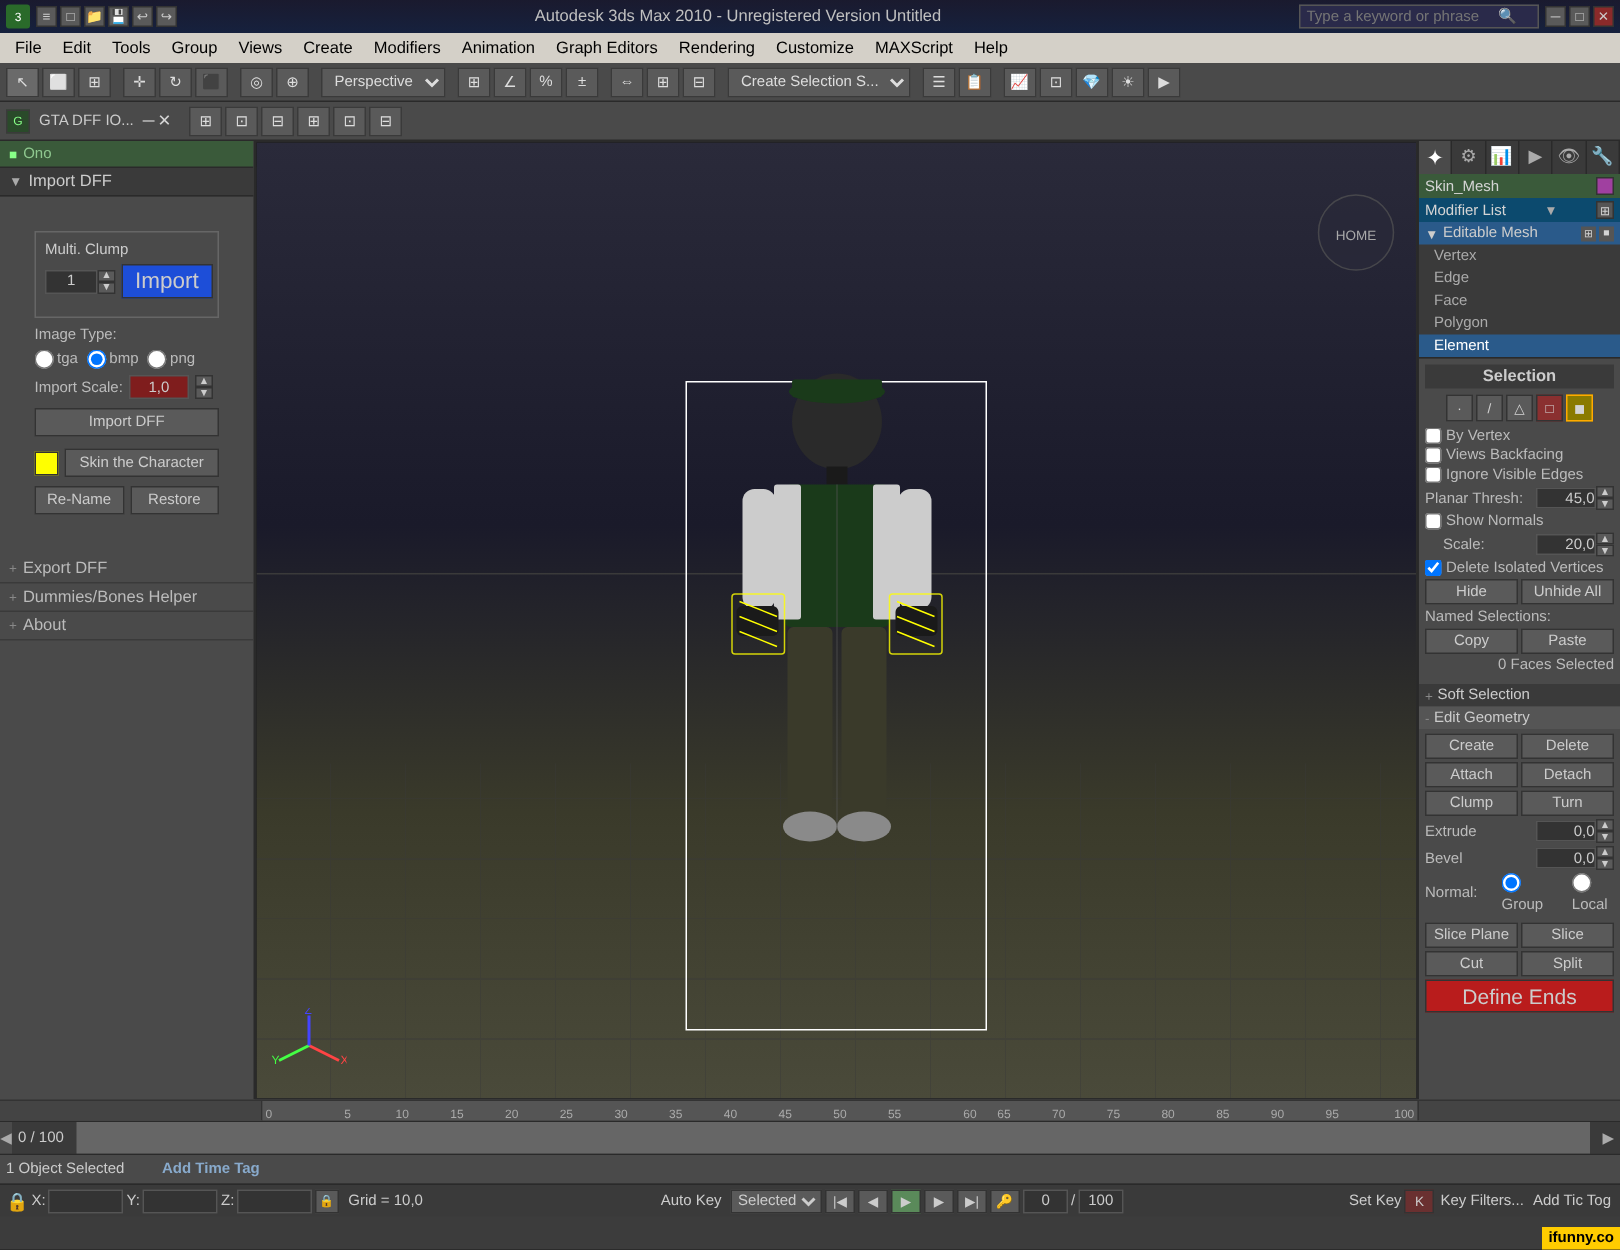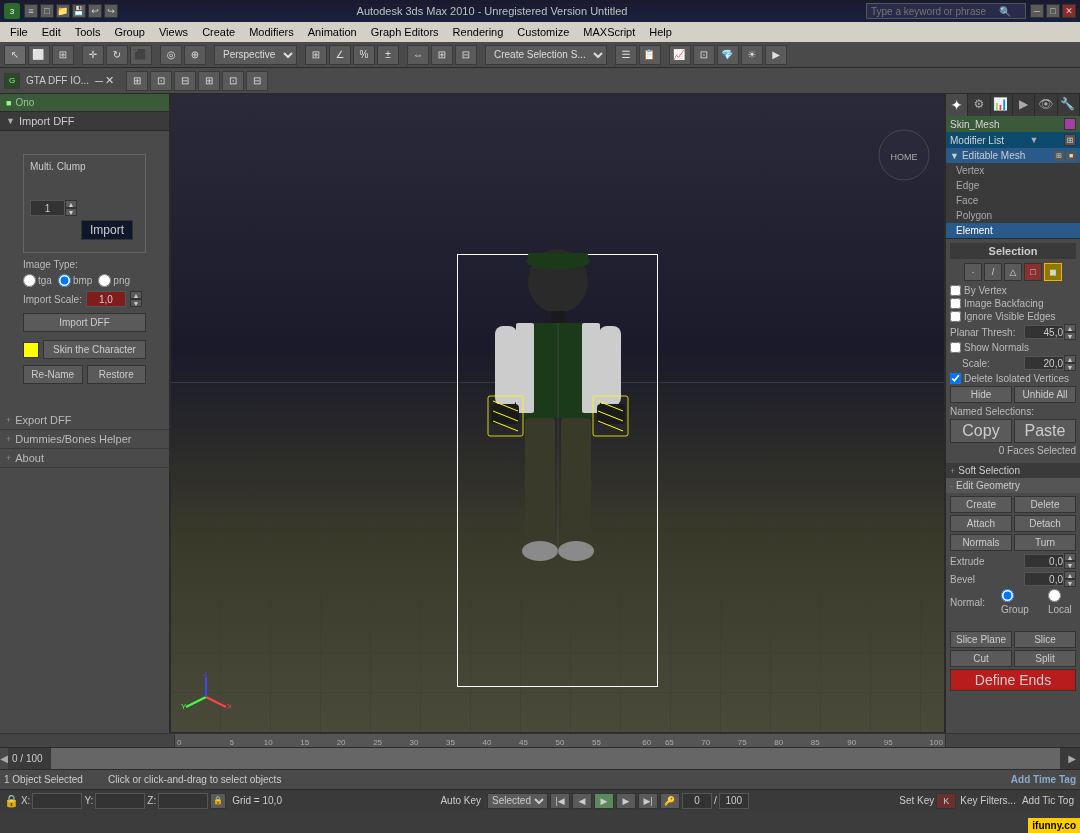--- a/index.html
+++ b/index.html
@@ -52,21 +52,21 @@
 
     .import-dff-section { padding: 23px; }
     .section-label { font-size: 10px; color: #bbb; margin-bottom: 4px; }
     .group-box { border: 1px solid #666; padding: 6px; margin-bottom: 6px; }
     .group-title { font-size: 10px; color: #ccc; margin-bottom: 4px; }
     .spinner-row { display: flex; align-items: center; gap: 4px; margin-bottom: 6px; }
     .spinner { display: flex; align-items: center; }
     .spinner input { width: 35px; height: 16px; background: #333; border: 1px solid #555; color: #ccc; font-size: 10px; text-align: center; }
     .spinner-arrows { display: flex; flex-direction: column; }
     .spin-btn { width: 12px; height: 8px; background: #5a5a5a; border: 1px solid #333; cursor: pointer; font-size: 7px; display: flex; align-items: center; justify-content: center; color: #ccc; }
-    .btn-small { background: #0f172a; border: 1px solid #333; color: #ccc; font-size: 12px; padding: 2px 8px; cursor: pointer; margin-top: 44px; }
+    .btn-small { background: #1d4ed8; border: 1px solid #333; color: #ccc; font-size: 15px; padding: 2px 8px; cursor: pointer; }
     .radio-group { display: flex; gap: 6px; align-items: center; margin-bottom: 4px; }
     .radio-group label { font-size: 10px; color: #bbb; display: flex; align-items: center; gap: 2px; }
     .scale-row { display: flex; align-items: center; gap: 4px; margin-bottom: 6px; font-size: 10px; color: #bbb; }
     .scale-row input { width: 40px; height: 16px; background: #333; border: 1px solid #555; color: #ccc; font-size: 10px; text-align: center; }
     .btn-full { width: 100%; background: #5a5a5a; border: 1px solid #333; color: #ccc; font-size: 10px; padding: 3px; cursor: pointer; margin-bottom: 4px; }
     .color-btn { display: flex; align-items: center; gap: 4px; }
     .color-swatch { width: 16px; height: 16px; background: #ffff00; border: 1px solid #333; cursor: pointer; }
     .btn-row { display: flex; gap: 4px; margin-bottom: 4px; }
     .btn-half { flex: 1; background: #5a5a5a; border: 1px solid #333; color: #ccc; font-size: 10px; padding: 3px; cursor: pointer; }
 
@@ -115,31 +115,31 @@
     .sel-icon.active { background: #8a3030; }
     .sel-icon.active-yellow { background: #8a7a00; border-color: #ffaa00; }
     .checkbox-row { display: flex; align-items: center; gap: 3px; margin-bottom: 2px; font-size: 10px; color: #bbb; }
     .checkbox-row input[type=checkbox] { width: 11px; height: 11px; }
     .input-row { display: flex; align-items: center; justify-content: space-between; margin-bottom: 2px; font-size: 10px; color: #bbb; }
     .input-row input { width: 40px; height: 14px; background: #333; border: 1px solid #555; color: #ccc; font-size: 10px; text-align: right; }
     .btn-pair { display: flex; gap: 2px; margin-bottom: 3px; }
     .btn-pair button { flex: 1; background: #5a5a5a; border: 1px solid #333; color: #ccc; font-size: 10px; padding: 2px; cursor: pointer; }
     .named-sel { font-size: 10px; color: #bbb; margin-bottom: 2px; }
     .copy-paste { display: flex; gap: 2px; margin-bottom: 2px; }
-    .copy-paste button { flex: 1; background: #5a5a5a; border: 1px solid #333; color: #ccc; font-size: 16px; padding: 2px; cursor: pointer; }
+    .copy-paste button { flex: 1; background: #5a5a5a; border: 1px solid #333; color: #ccc; font-size: 10px; padding: 2px; cursor: pointer; }
     .face-count { font-size: 10px; color: #bbb; text-align: right; margin-bottom: 3px; }
 
     .soft-sel-header { display: flex; align-items: center; gap: 3px; padding: 2px 4px; background: #3a3a3a; cursor: pointer; }
     .edit-geo-header { display: flex; align-items: center; gap: 3px; padding: 2px 4px; background: #555; cursor: pointer; }
     .edit-geo-section { padding: 3px 4px; }
     .btn-pair-eg { display: flex; gap: 2px; margin-bottom: 2px; }
     .btn-pair-eg button { flex: 1; background: #5a5a5a; border: 1px solid #333; color: #ccc; font-size: 10px; padding: 2px; cursor: pointer; }
     .input-row-eg { display: flex; align-items: center; justify-content: space-between; margin-bottom: 2px; font-size: 10px; color: #bbb; }
     .input-row-eg input { width: 40px; height: 14px; background: #333; border: 1px solid #555; color: #ccc; font-size: 10px; text-align: right; }
-    .radio-row { display: flex; align-items: center; gap: 16px; font-size: 10px; color: #bbb; margin-bottom: 16px; }
+    .radio-row { display: flex; align-items: center; gap: 16px; font-size: 10px; color: #bbb; margin-bottom: 6px; }
     #timeline-area { width: 100%; height: 22px; background: #3a3a3a; display: flex; align-items: center; border-top: 1px solid #2a2a2a; }
     .timeline-track { flex: 1; height: 100%; background: #555; position: relative; margin: 0 4px; }
     .timeline-progress { position: absolute; left: 0; top: 0; height: 100%; background: #4a4a8a; width: 0%; }
     .time-label { font-size: 10px; color: #ccc; padding: 0 4px; white-space: nowrap; }
     #status-bar { width: 100%; height: 20px; background: #4a4a4a; display: flex; align-items: center; padding: 0 4px; border-top: 1px solid #2a2a2a; font-size: 10px; color: #ccc; gap: 4px; }
     #controls-bar { width: 100%; height: 22px; background: #3a3a3a; display: flex; align-items: center; padding: 0 4px; border-top: 1px solid #2a2a2a; gap: 2px; }
     .ctrl-btn { width: 20px; height: 16px; background: #5a5a5a; border: 1px solid #333; cursor: pointer; font-size: 9px; display: flex; align-items: center; justify-content: center; color: #ccc; }
 
     
     .vp-header { position: absolute; top: 0; left: 0; right: 0; display: flex; justify-content: space-between; padding: 2px 6px; background: rgba(0,0,0,0.3); }
@@ -464,21 +464,21 @@
           <div class="sel-icon active">□</div>
           <div class="sel-icon active-yellow">◼</div>
         </div>
 
         <div class="checkbox-row">
           <input type="checkbox" style="">
           <span>By Vertex</span>
         </div>
         <div class="checkbox-row">
           <input type="checkbox" style="">
-          <span>Image Backfacing</span>
+          <span>Views Backfacing</span>
         </div>
         <div class="checkbox-row">
           <input type="checkbox" style="">
           <span>Ignore Visible Edges</span>
         </div>
 
         <div class="input-row">
           <span>Planar Thresh:</span>
           <div style="display:flex;align-items:center;">
             <input type="text" value="45,0" style="width: 40px; height: 14px; background: rgb(51, 51, 51); border: 1px solid rgb(85, 85, 85); color: rgb(204, 204, 204); font-size: 10px; text-align: right;">
@@ -537,21 +537,21 @@
       <div class="edit-geo-section">
         <div class="btn-pair-eg">
           <button>Create</button>
           <button>Delete</button>
         </div>
         <div class="btn-pair-eg">
           <button>Attach</button>
           <button>Detach</button>
         </div>
         <div class="btn-pair-eg">
-          <button>Normals</button>
+          <button>Clump</button>
           <button>Turn</button>
         </div>
 
         <div class="input-row-eg">
           <span>Extrude</span>
           <div style="display:flex;align-items:center;">
             <input type="text" value="0,0" style="width: 40px; height: 14px; background: rgb(51, 51, 51); border: 1px solid rgb(85, 85, 85); color: rgb(204, 204, 204); font-size: 10px; text-align: right;">
             <div class="spinner-arrows">
               <div class="spin-btn">▲</div>
               <div class="spin-btn">▼</div>
@@ -630,21 +630,20 @@
   </div>
   <div class="time-label">0 / 100</div>
   <div class="timeline-track" style="background:#666;">
     <div class="timeline-progress"></div>
   </div>
   <div style="font-size:10px;color:#aaa;cursor:pointer;padding:0 4px;">▶</div>
 </div>
 
 <div id="status-bar">
   <div style="min-width:100px;">1 Object Selected</div>
-  <div style="flex:1;">Click or click-and-drag to select objects</div>
   <div style="cursor:pointer;color:#8ac;font-weight:bold;">Add Time Tag</div>
 </div>
 
 <div id="controls-bar">
 
   <div style="display:flex;align-items:center;gap:2px;">
     <div style="font-size:12px;cursor:pointer;">🔒</div>
     <span style="font-size:10px;color:#ccc;">X:</span>
     <input type="text" style="width: 50px; height: 16px; background: rgb(51, 51, 51); border: 1px solid rgb(85, 85, 85); color: rgb(204, 204, 204); font-size: 10px; text-align: center;">
     <span style="font-size:10px;color:#ccc;">Y:</span>

